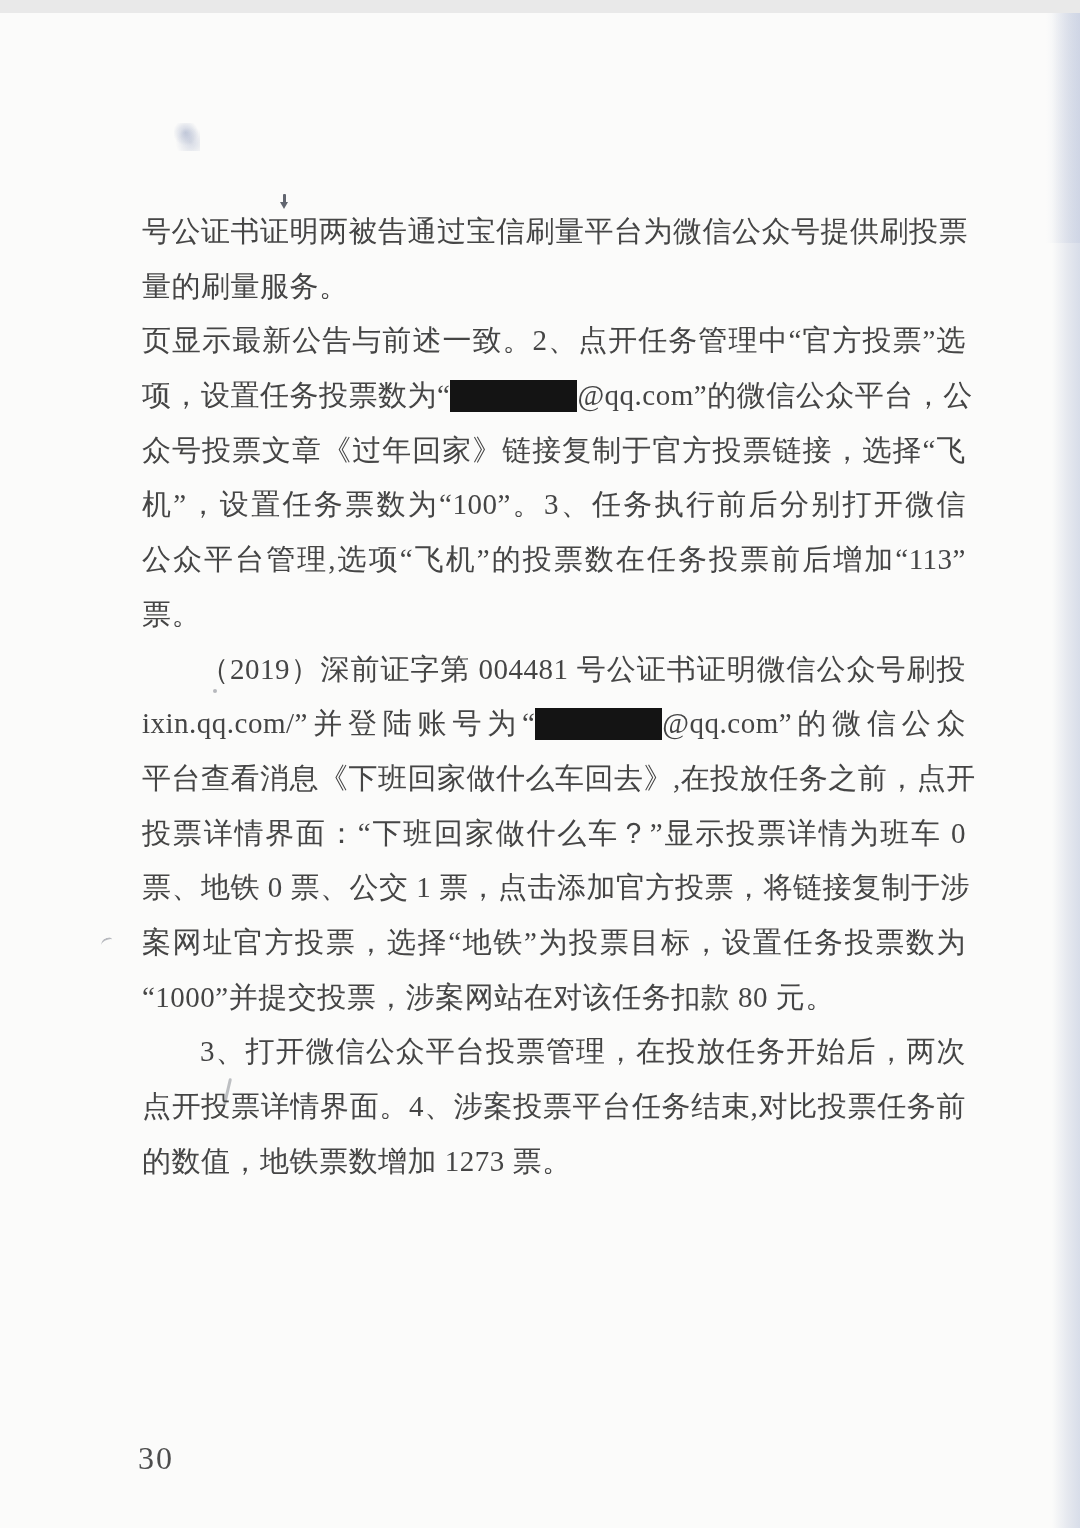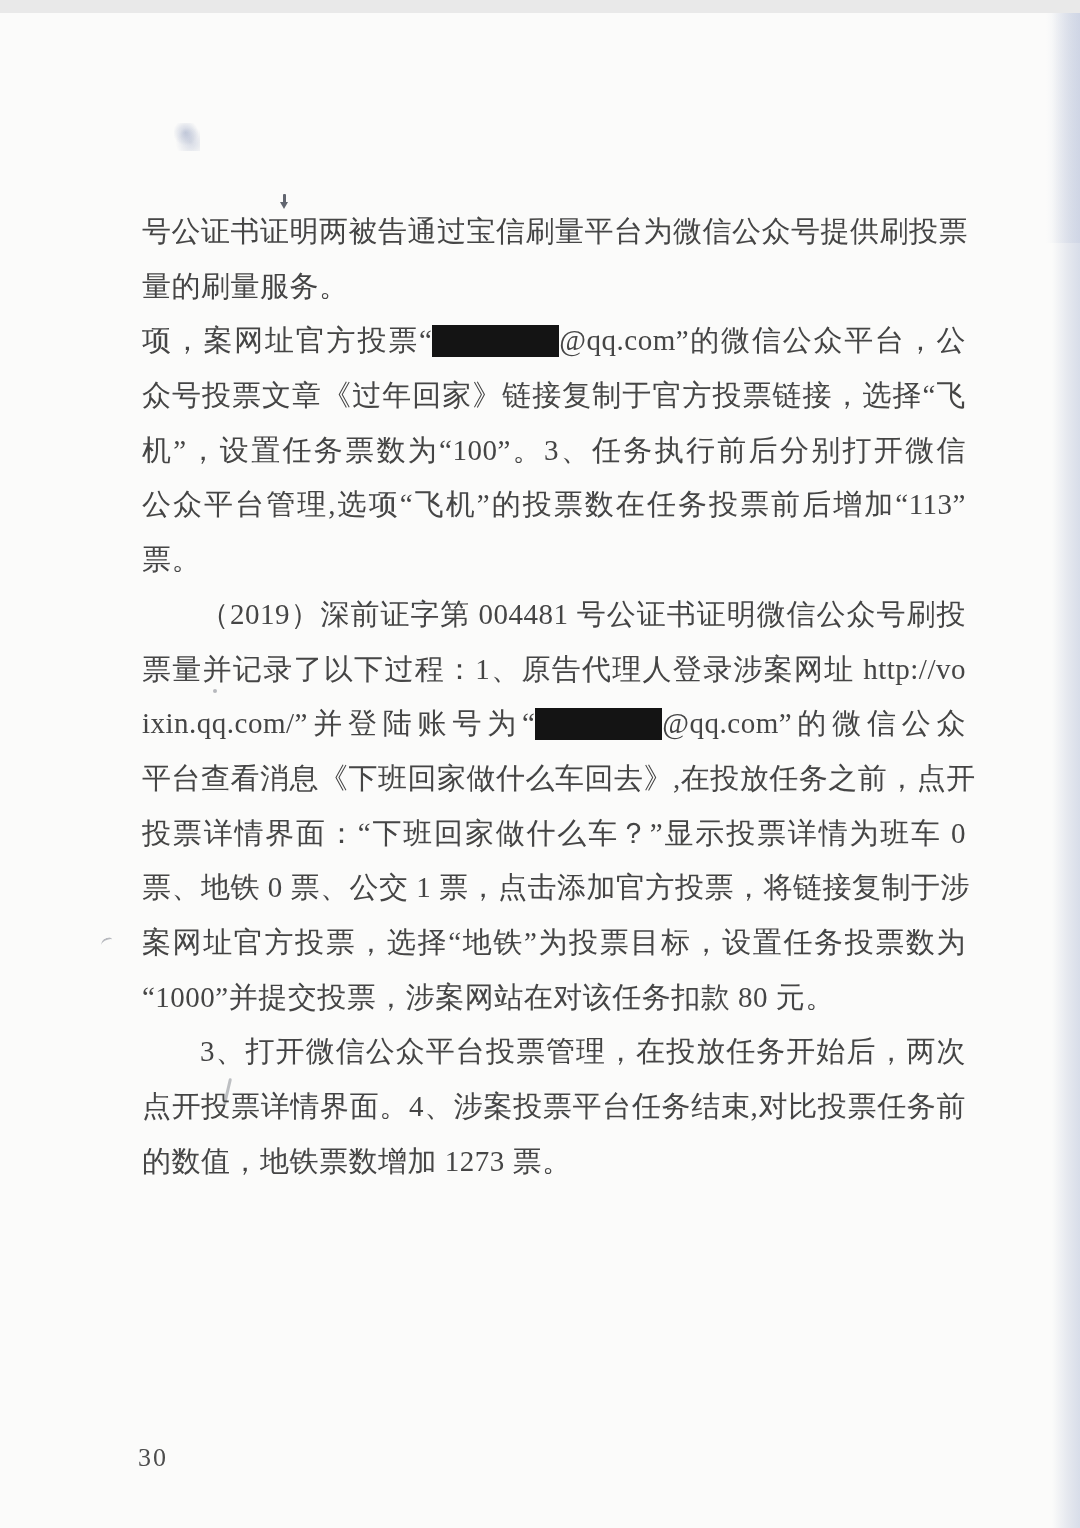--- a/index.html
+++ b/index.html
@@ -52,21 +52,21 @@
     display: inline-block;
     width: 127px;
     height: 32px;
     background: #141414;
     vertical-align: -7px;
   }
   .page-number {
     position: absolute;
     left: 138px;
     top: 1430px;
-    font-size: 26px;
+    font-size: 32px;
     line-height: 30px;
     color: #4d4d4d;
     letter-spacing: 2px;
   }
   
   .art { position: absolute; pointer-events: none; }
   .art-smudge1 {
     left: 174px; top: 110px; width: 26px; height: 28px;
     background:
       radial-gradient(circle at 45% 35%, rgba(120,135,175,0.40), rgba(120,135,175,0) 55%),
@@ -117,27 +117,27 @@
     <span class="stem"></span>
     <span class="head"></span>
   </div>
   <div class="art art-squiggle"></div>
   <div class="art art-dot"></div>
   <div class="art art-scratch"></div>
 
   <div class="doc-text">
       <div class="line">号公证书证明两被告通过宝信刷量平台为微信公众号提供刷投票</div>
       <div class="line end">量的刷量服务。</div>
-      <div class="line"><span>项，案网址官方投票“</span><span class="redact"></span><span>@qq.com”的微信公众平台，公</span></div>
+      <div class="line">页显示最新公告与前述一致。2、点开任务管理中“官方投票”选</div>
+      <div class="line"><span>项，设置任务投票数为“</span><span class="redact"></span><span>@qq.com”的微信公众平台，公</span></div>
       <div class="line">众号投票文章《过年回家》链接复制于官方投票链接，选择“飞</div>
       <div class="line">机”，设置任务票数为“100”。3、任务执行前后分别打开微信</div>
       <div class="line">公众平台管理,选项“飞机”的投票数在任务投票前后增加“113”</div>
       <div class="line end">票。</div>
       <div class="line indent">（2019）深前证字第 004481 号公证书证明微信公众号刷投</div>
-      <div class="line">票量并记录了以下过程：1、原告代理人登录涉案网址 http://vo</div>
       <div class="line"><span>ixin.qq.com/”并登陆账号为“</span><span class="redact"></span><span>@qq.com”的微信公众</span></div>
       <div class="line">平台查看消息《下班回家做什么车回去》,在投放任务之前，点开</div>
       <div class="line">投票详情界面：“下班回家做什么车？”显示投票详情为班车 0</div>
       <div class="line">票、地铁 0 票、公交 1 票，点击添加官方投票，将链接复制于涉</div>
       <div class="line">案网址官方投票，选择“地铁”为投票目标，设置任务投票数为</div>
       <div class="line end">“1000”并提交投票，涉案网站在对该任务扣款 80 元。</div>
       <div class="line indent">3、打开微信公众平台投票管理，在投放任务开始后，两次</div>
       <div class="line">点开投票详情界面。4、涉案投票平台任务结束,对比投票任务前</div>
       <div class="line end">的数值，地铁票数增加 1273 票。</div>
     </div>

